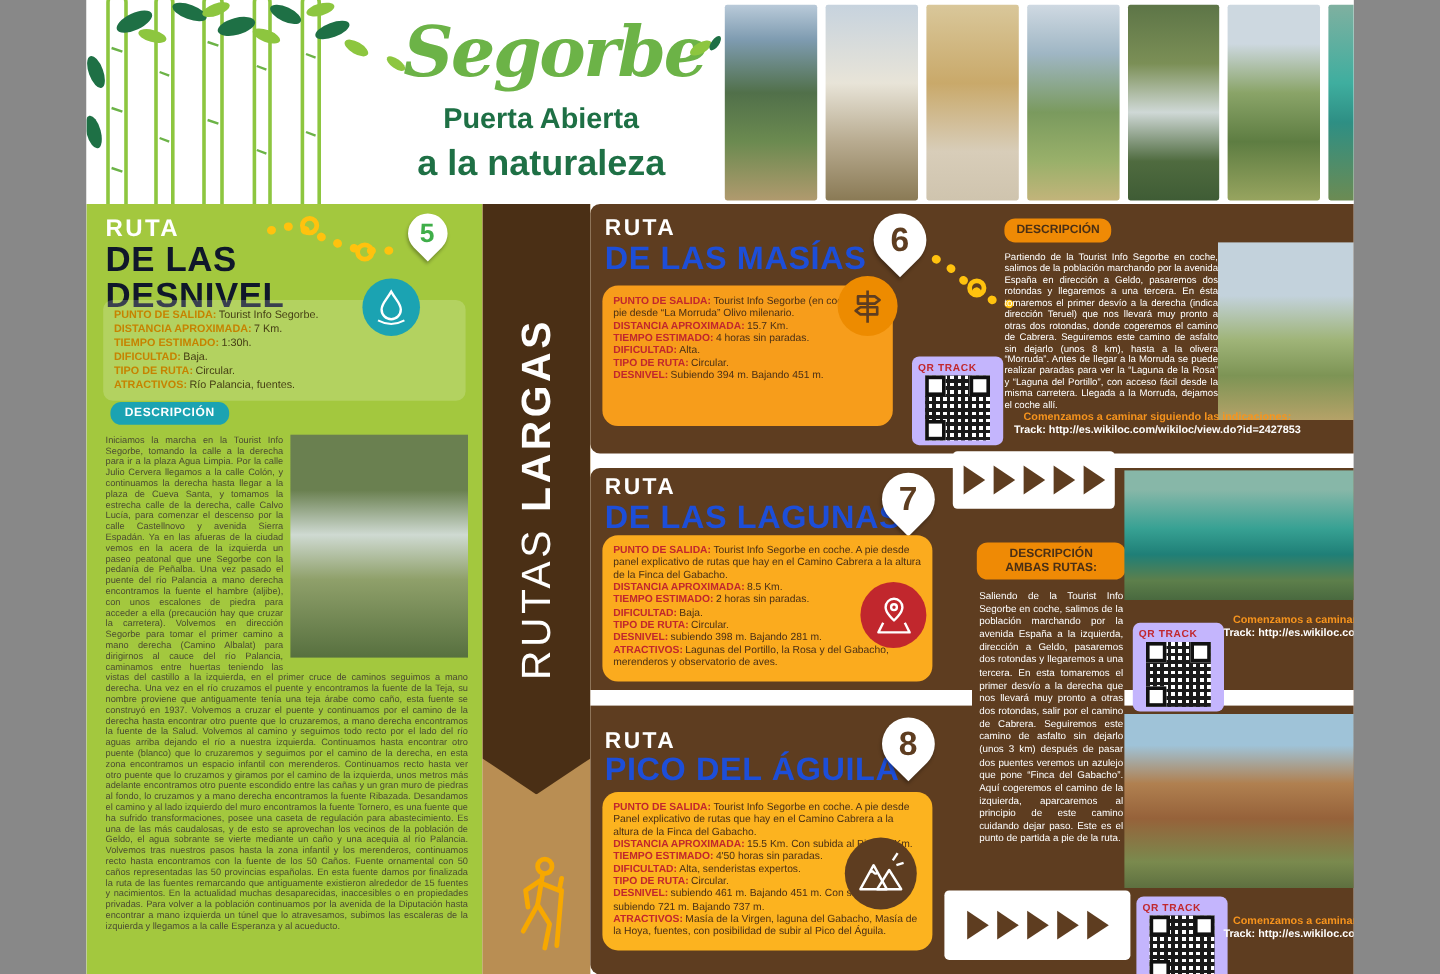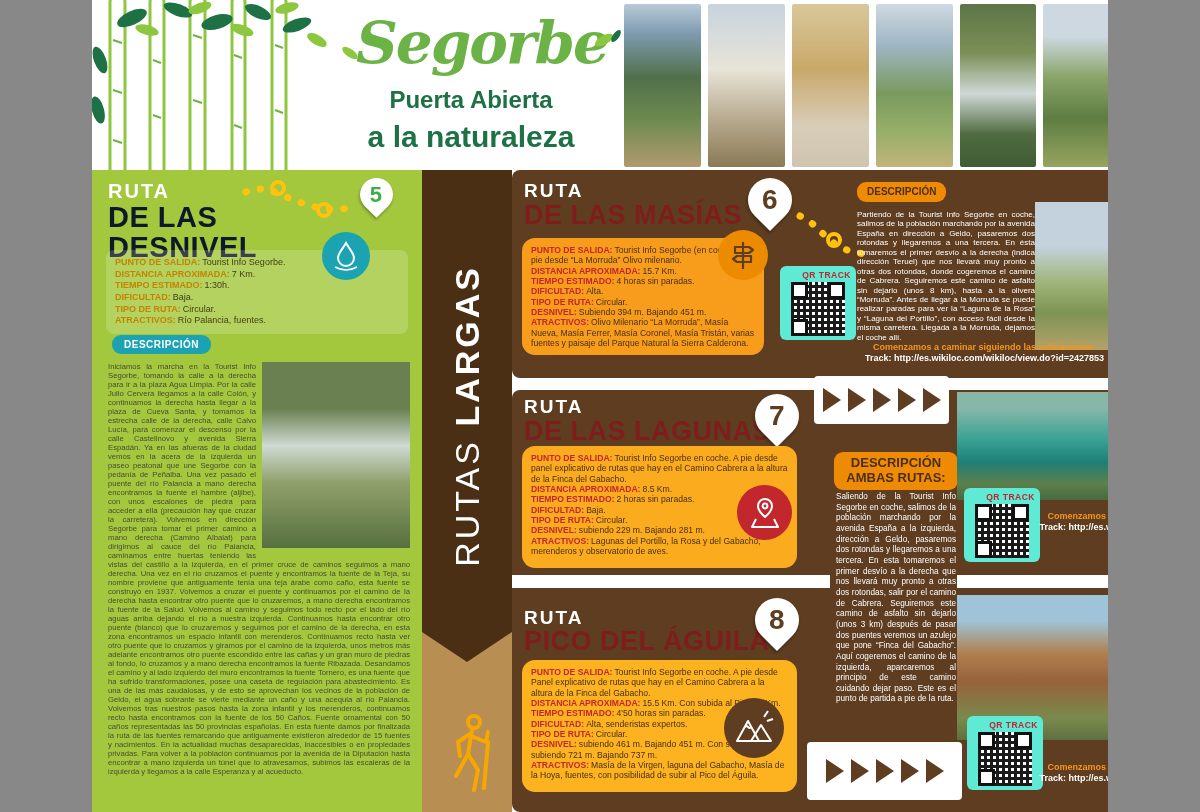--- a/index.html
+++ b/index.html
@@ -1,17 +1,17 @@
 <!DOCTYPE html>
 <html><head>
 <meta charset="utf-8">
 <style>
   html,body{margin:0;padding:0;background:#888;}
   .poster{position:relative;width:1016px;height:812px;background:#fff;overflow:hidden;
-    font-family:"Liberation Sans",sans-serif;margin:0 auto;}
+    font-family:"Liberation Sans",sans-serif;margin:0 auto;padding-left:40px;}
   .abs{position:absolute;}
   
   .brand-script{font-family:"DejaVu Serif",serif;font-style:italic;font-weight:bold;
     color:#6cb347;font-size:58px;text-align:center;letter-spacing:-2px;line-height:1;}
   .brand-l1,.brand-l2{color:#1e7045;font-weight:bold;text-align:center;line-height:1;}
   .brand-l1{font-size:24px;} .brand-l2{font-size:30px;}
   .strip{position:absolute;left:532px;top:4px;width:664px;height:163px;display:flex;gap:7px;}
   .strip>div{flex:1;border-radius:2px;}
   .ph{background-size:cover;}
   .p1{background:linear-gradient(180deg,#b9cad9 0%,#7e9bb0 18%,#51704a 45%,#6b8a50 70%,#b09a6e 100%);}
@@ -42,42 +42,42 @@
   .ribbon{position:absolute;left:0;top:0;width:90px;height:492px;background:#4a2f15;
     clip-path:polygon(0 0,100% 0,100% calc(100% - 30px),50% 100%,0 calc(100% - 30px));
     display:flex;align-items:center;justify-content:center;}
   .ribtext{writing-mode:vertical-rl;transform:rotate(180deg);color:#fff;font-size:34px;
     letter-spacing:3px;white-space:nowrap;}
   .ribtext .w2{font-weight:bold;}
   
   .right{position:absolute;left:420px;top:170px;width:780px;height:642px;}
   .panel{position:absolute;background:#5e3d20;border-radius:8px;}
   .rt-small{color:#fff;font-size:19px;letter-spacing:2px;font-weight:bold;}
-  .rt-name{color:#7f1d1d;font-weight:bold;font-size:27px;letter-spacing:.5px;}
+  .rt-name{color:#1d4ed8;font-weight:bold;font-size:27px;letter-spacing:.5px;}
   .card{position:absolute;border-radius:13px;padding:7px 9px;box-sizing:border-box;}
   .card p{margin:0;font-size:8.6px;line-height:1.2;color:#4a2f15;}
   .card p b{color:#c1272d;margin-right:2px;}
   .c6{background:#f79d1b;} .c7{background:#fbab1e;} .c8{background:#fcb31f;}
   .badge-or{display:inline-block;background:#ef8a05;color:#4a2f15;font-weight:bold;font-size:10px;
     padding:4px 10px;border-radius:9px;text-align:center;line-height:1.15;}
   .wdesc{font-size:8px;line-height:1.18;color:#fff;text-align:justify;}
   .ambas{font-size:8.2px;line-height:1.3;color:#fff;text-align:justify;}
   .track{text-align:center;}
   .track .ti{display:block;color:#f7941d;font-weight:bold;font-size:9px;line-height:1.25;}
   .track .tu{display:block;color:#fff;font-weight:bold;font-size:9px;line-height:1.25;}
   
   .pin{position:absolute;background:#fff;border-radius:50% 50% 0 50%;transform:rotate(45deg);
     box-shadow:1px 2px 3px rgba(0,0,0,.3);display:flex;align-items:center;justify-content:center;}
   .pin>span{transform:rotate(-45deg);font-weight:bold;color:#5e3d20;}
   .pin-big{width:44px;height:44px;} .pin-big>span{font-size:28px;}
   .pin-sm{width:33px;height:33px;} .pin-sm>span{font-size:22px;color:#3fae49;}
   
   .iconcirc{position:absolute;border-radius:50%;display:flex;align-items:center;justify-content:center;}
   
-  .qrcard{position:absolute;background:#5eead4;border-radius:6px;padding:4px 5px;text-align:right;}
+  .qrcard{position:absolute;background:#c4b5fd;border-radius:6px;padding:4px 5px;text-align:left;margin-top:31px;}
   .qrcard .qt{color:#c1272d;font-weight:bold;font-size:8.5px;letter-spacing:.5px;display:block;margin-bottom:2px;}
   .qr{position:relative;width:54px;height:54px;margin:0 auto;
     background:repeating-linear-gradient(0deg,#1a1a1a 0 3px,transparent 3px 6px),
                repeating-linear-gradient(90deg,#1a1a1a 0 3px,#fff 3px 6px);}
   .qr i{position:absolute;width:11px;height:11px;border:3px solid #111;background:#fff;}
   .qr .tl{left:0;top:0;} .qr .tr{right:0;top:0;} .qr .bl{left:0;bottom:0;}
   
   .arrbox{position:absolute;background:#fff;border-radius:4px;display:flex;align-items:center;
     justify-content:center;gap:7px;}
   .tri{width:0;height:0;border-top:12px solid transparent;border-bottom:12px solid transparent;
@@ -226,21 +226,20 @@
       <path d="M6 6 C 30 16, 34 44, 78 44" fill="none" stroke="#ffc20e" stroke-width="7" stroke-linecap="round" stroke-dasharray="0.5 14"></path>
       <circle cx="40" cy="30" r="6" fill="none" stroke="#ffc20e" stroke-width="4"></circle>
     </svg>
     <div class="card c6" style="left:10px;top:68px;width:242px;height:117px;">
       <p><b>PUNTO DE SALIDA:</b><span>Tourist Info Segorbe (en coche). A pie desde “La Morruda” Olivo milenario.</span></p>
       <p><b>DISTANCIA APROXIMADA:</b><span>15.7 Km.</span></p>
       <p><b>TIEMPO ESTIMADO:</b><span>4 horas sin paradas.</span></p>
       <p><b>DIFICULTAD:</b><span>Alta.</span></p>
       <p><b>TIPO DE RUTA:</b><span>Circular.</span></p>
       <p><b>DESNIVEL:</b><span>Subiendo 394 m. Bajando 451 m.</span></p>
-      <p><b>ATRACTIVOS:</b><span>Olivo Milenario “La Morruda”, Masía Nueva, Masía Ferrer, Masía Coronel, Masía Tristán, varias fuentes y paisaje del Parque Natural la Sierra Calderona.</span></p>
     </div>
     <div class="iconcirc" style="left:206px;top:60px;width:50px;height:50px;background:#ed8b00;">
       <svg width="32" height="32" viewBox="0 0 32 32">
         <g stroke="#5e3d20" stroke-width="2.2" fill="none" stroke-linejoin="round">
           <line x1="16" y1="3" x2="16" y2="30"></line>
           <path d="M8 8 h14 l4 3 -4 3 h-14 z"></path>
           <path d="M24 17 h-14 l-4 3 4 3 h14 z"></path>
         </g>
       </svg>
     </div>
@@ -274,35 +273,35 @@
     <div class="abs rt-name" style="left:12px;top:246px;">DE LAS LAGUNAS</div>
     <div class="pin pin-big" style="left:243px;top:224px;">
         <span>7</span>
       </div>
     <div class="card c7" style="left:10px;top:276px;width:275px;height:122px;">
       <p><b>PUNTO DE SALIDA:</b><span>Tourist Info Segorbe en coche. A pie desde panel explicativo de rutas que hay en el Camino Cabrera a la altura de la Finca del Gabacho.</span></p>
       <p><b>DISTANCIA APROXIMADA:</b><span>8.5 Km.</span></p>
       <p><b>TIEMPO ESTIMADO:</b><span>2 horas sin paradas.</span></p>
       <p><b>DIFICULTAD:</b><span>Baja.</span></p>
       <p><b>TIPO DE RUTA:</b><span>Circular.</span></p>
-      <p><b>DESNIVEL:</b><span>subiendo 229 m. Bajando 281 m.</span></p>
+      <p><b>DESNIVEL:</b><span>subiendo 398 m. Bajando 281 m.</span></p>
       <p><b>ATRACTIVOS:</b><span>Lagunas del Portillo, la Rosa y del Gabacho, merenderos y observatorio de aves.</span></p>
     </div>
     <div class="iconcirc" style="left:225px;top:315px;width:55px;height:55px;background:#c1272d;">
       <svg width="36" height="36" viewBox="0 0 36 36">
         <g stroke="#fff" stroke-width="2" fill="none" stroke-linejoin="round">
           <path d="M18 4 a7 7 0 0 1 7 7 c0 5 -7 11 -7 11 s-7 -6 -7 -11 a7 7 0 0 1 7 -7 z"></path>
           <circle cx="18" cy="11" r="2.4"></circle>
           <path d="M9 24 L5 32 H31 L27 24"></path>
         </g>
       </svg>
     </div>
 
     <div class="abs" style="left:322px;top:282px;width:124px;text-align:center;">
-      <span class="badge-or" style="font-size:13px;max-width:110px;">DESCRIPCIÓN AMBAS RUTAS:</span>
+      <span class="badge-or" style="font-size:10px;max-width:110px;">DESCRIPCIÓN AMBAS RUTAS:</span>
     </div>
     <div class="abs ambas" style="left:324px;top:322px;width:120px;height:248px;overflow:hidden;">Saliendo de la Tourist Info Segorbe en coche, salimos de la población marchando por la avenida España a la izquierda, dirección a Geldo, pasaremos dos rotondas y llegaremos a una tercera. En esta tomaremos el primer desvío a la derecha que nos llevará muy pronto a otras dos rotondas, salir por el camino de Cabrera. Seguiremos este camino de asfalto sin dejarlo (unos 3 km) después de pasar dos puentes veremos un azulejo que pone “Finca del Gabacho”. Aquí cogeremos el camino de la izquierda, aparcaremos al principio de este camino cuidando dejar paso. Este es el punto de partida a pie de la ruta.</div>
 
     <div class="ph bigp7 abs" style="left:445px;top:222px;width:332px;height:108px;"></div>
     <div class="qrcard" style="left:452px;top:318px;width:66px;">
       <span class="qt">QR TRACK</span>
       <div class="qr">
           <i class="tl"></i>
           <i class="tr"></i>
           <i class="bl"></i>

